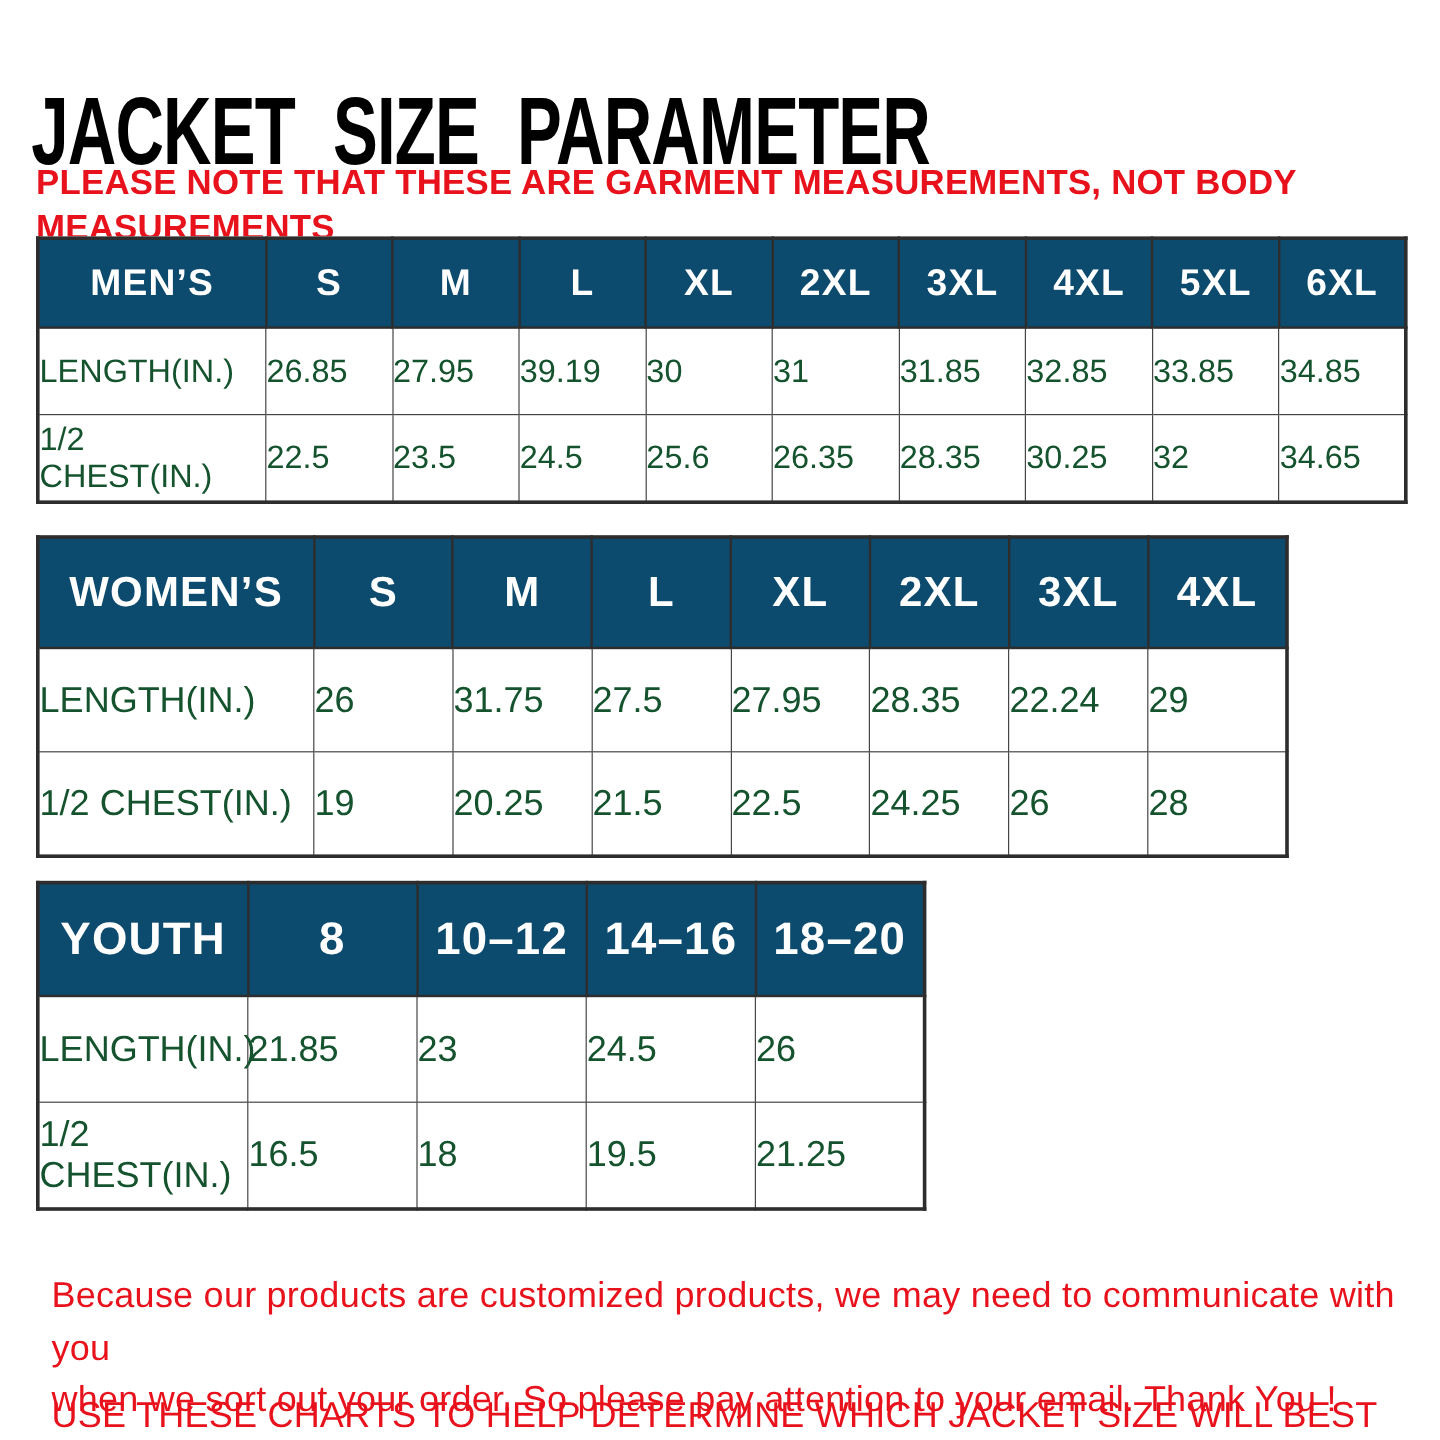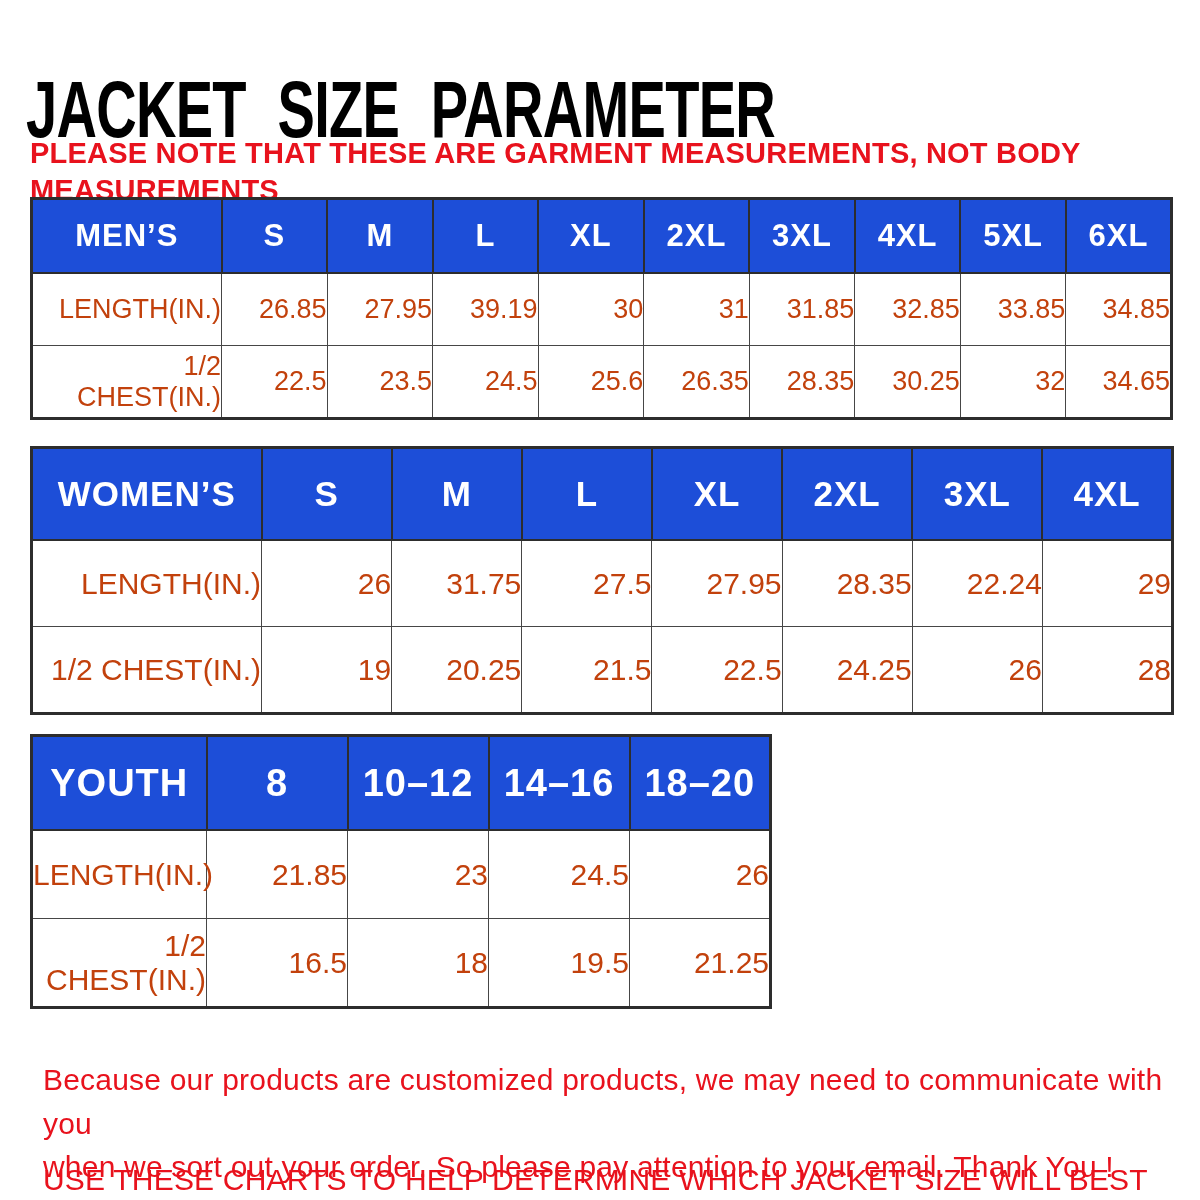--- a/index.html
+++ b/index.html
@@ -20,30 +20,30 @@
   }
   .tbl-wrap{position:absolute;left:30px;}
   .tbl-wrap.pos0{top:197px;}
   .tbl-wrap.pos1{top:446px;}
   .tbl-wrap.pos2{top:734px;}
   table.size-table{
     border-collapse:collapse;table-layout:fixed;
     border:3px solid #2d2d2d;background:#fff;
   }
   table.size-table th{
-    background:#1d4ed8;color:#ffffff;font-weight:bold;
+    background:#0c4a6e;color:#ffffff;font-weight:bold;
     border:2px solid #2d2d2d;text-align:center;vertical-align:middle;
     padding:0;letter-spacing:1px;
   }
   table.size-table td{
-    border:1px solid #464646;color:#c2410c;font-weight:normal;
-    text-align:right;vertical-align:middle;padding:0;background:#fff;
+    border:1px solid #464646;color:#14532d;font-weight:normal;
+    text-align:left;vertical-align:middle;padding:0;background:#fff;
   }
   table.t0{width:1143px;} table.t0 th{height:72px;font-size:31px;} table.t0 td{height:71px;font-size:27px;}
-  table.t1{width:1144px;} table.t1 th{height:90px;font-size:35px;} table.t1 td{height:85px;font-size:30px;}
+  table.t1{width:1044px;} table.t1 th{height:90px;font-size:35px;} table.t1 td{height:85px;font-size:30px;}
   table.t2{width:742px;}  table.t2 th{height:92px;font-size:38px;} table.t2 td{height:87px;font-size:30px;}
   .footer-para{
     position:absolute;left:43px;width:1150px;color:#e8121d;
     font-size:30px;line-height:1.45;white-space:pre-line;letter-spacing:0.2px;
   }
   .footer-para.p1{top:1028px;}
   .footer-para.p2{top:1128px;}
 </style>
 </head>
 <body>

